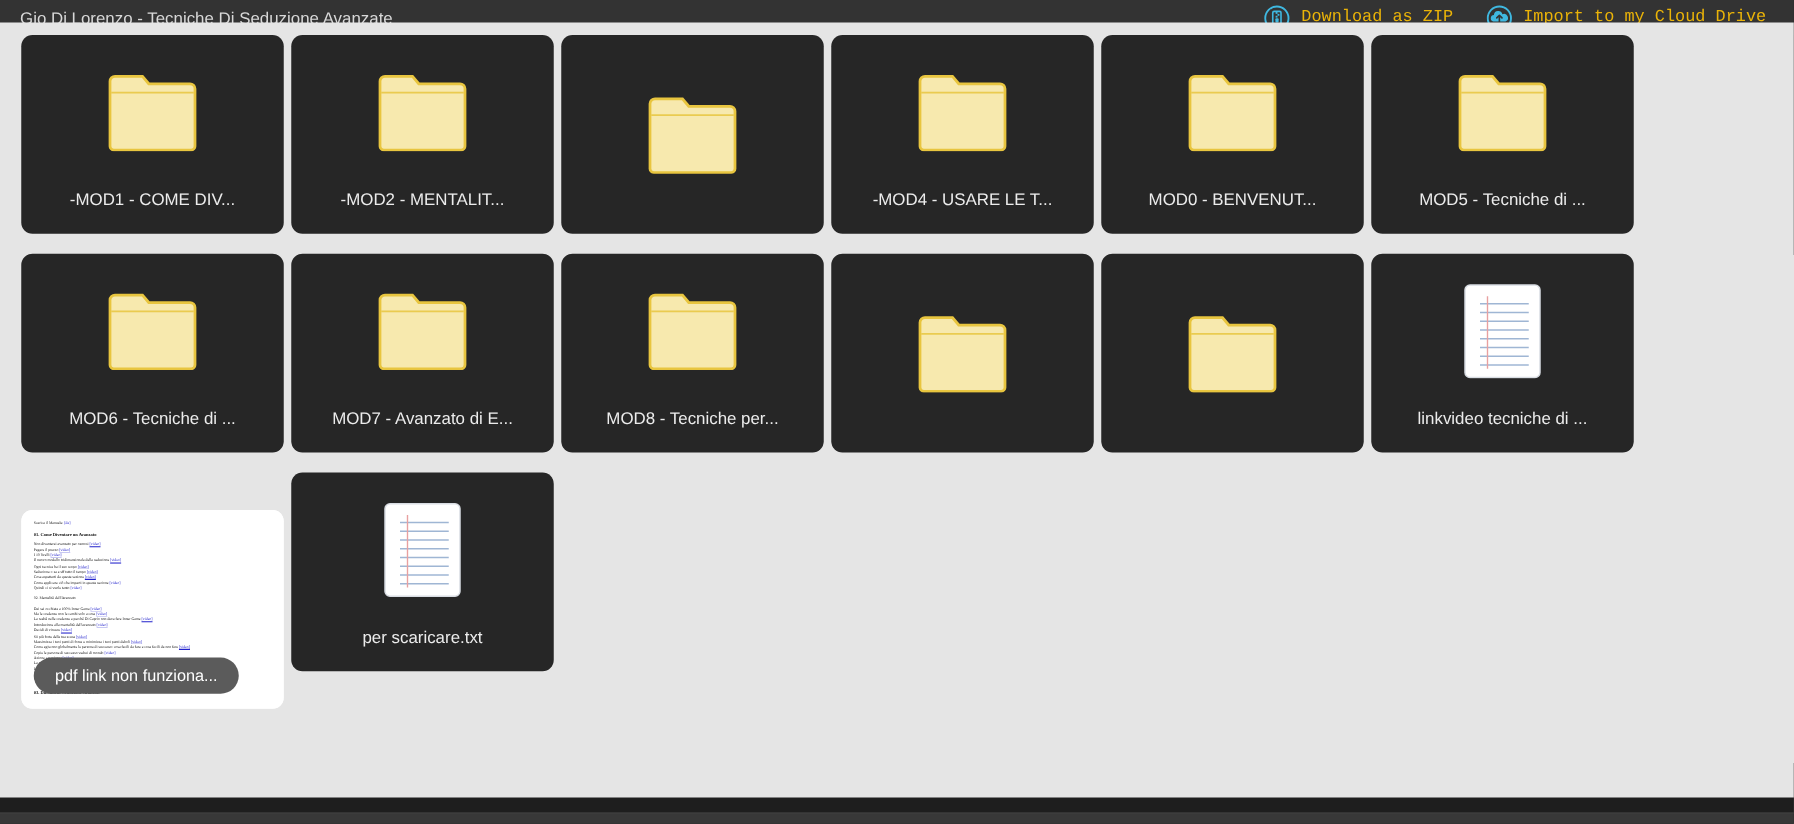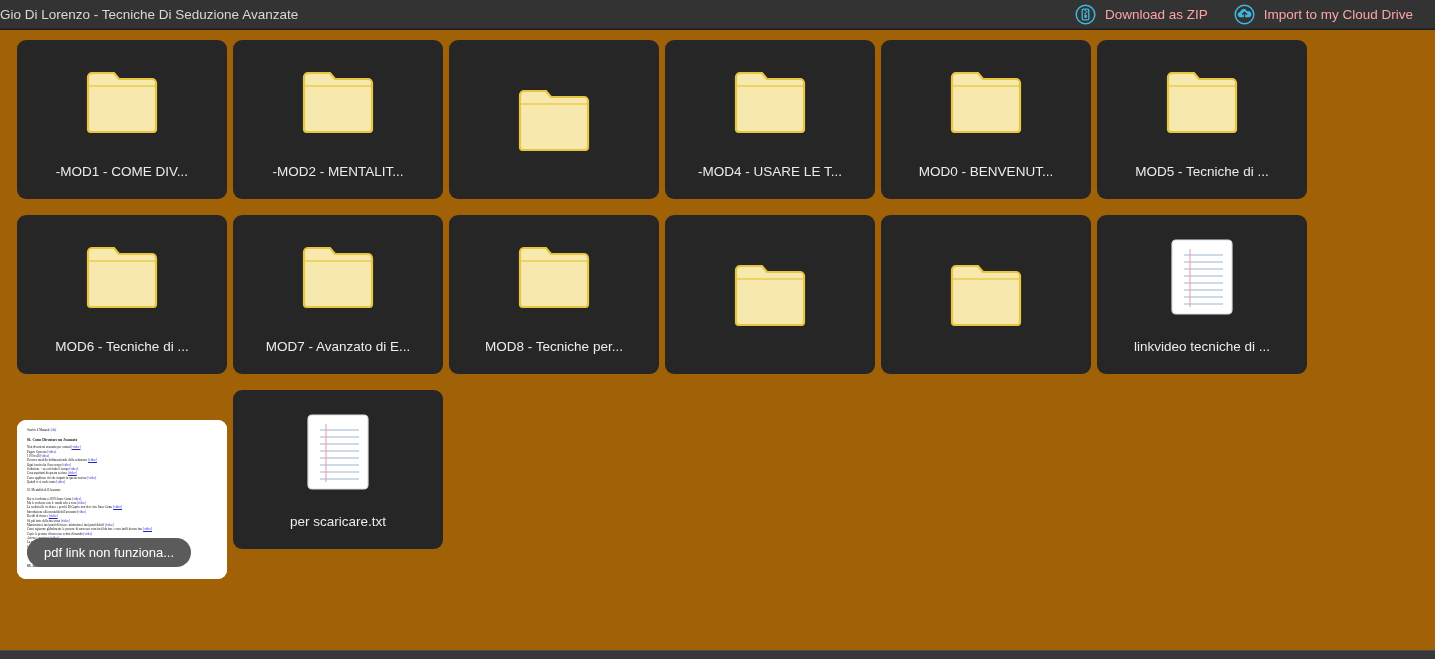--- a/index.html
+++ b/index.html
@@ -12,45 +12,47 @@
 
   
   .header {
     position: absolute; top: 0; left: 0;
     width: 1435px; height: 29px;
     background: #333333;
     display: flex; align-items: center;
     border-bottom: 1px solid #2a2a2a;
   }
   .header-title {
+    margin-left: 16px;
     color: #d8d8d8;
     font-size: 13.5px;
     white-space: nowrap;
   }
   .header-actions {
     margin-left: auto;
     display: flex; align-items: center;
     gap: 26px;
     margin-right: 22px;
   }
   .header-btn {
     display: flex; align-items: center; gap: 9px;
     cursor: pointer;
-    color: #fca5a5;
+    color: #eab308;
     font-size: 13.5px;
     white-space: nowrap;
+    font-family: Liberation Mono, monospace;
   }
   .header-btn svg { display: block; }
 
   
   .grid {
     position: absolute;
-    top: 30px; left: 0;
+    top: 18px; left: 0;
     width: 1435px; height: 620px;
-    background: #a16207;
+    background: #e5e5e5;
     display: grid;
     grid-template-columns: repeat(6, 216px);
     grid-auto-rows: 175px;
     column-gap: 0px;
     row-gap: 0px;
     padding: 8px 14px 0 14px;
     align-content: start;
   }
   .cell { padding: 2px 3px 14px 3px; }
   .card {

